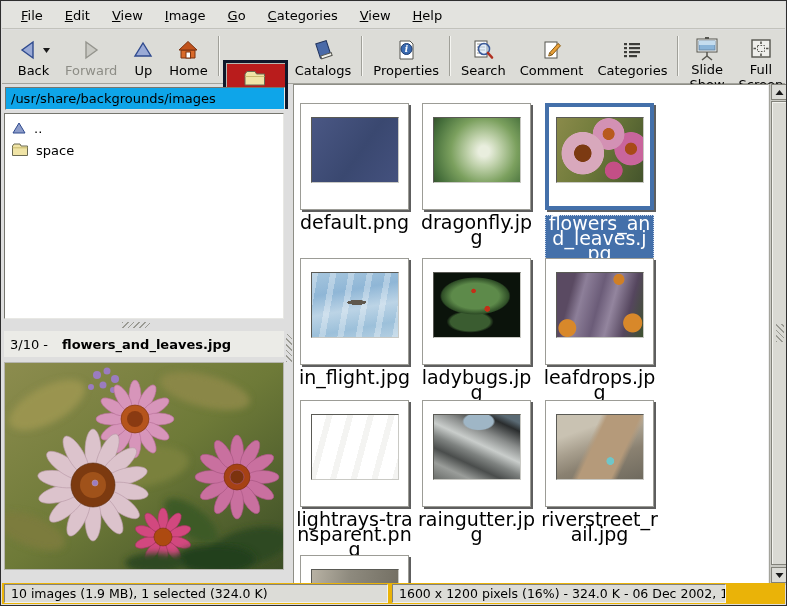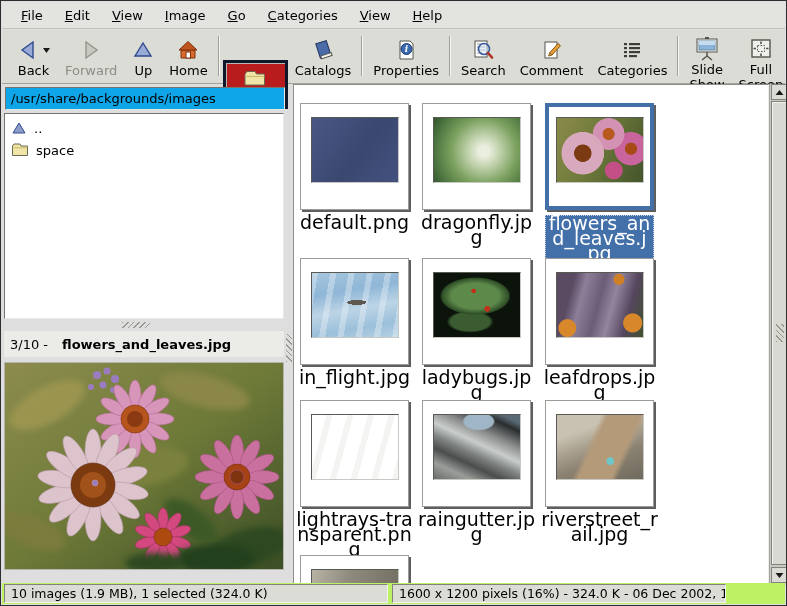--- a/index.html
+++ b/index.html
@@ -71,21 +71,21 @@
     background:#cacac4;border-left:1px solid #a3a39c;}
   .sb-btn{position:absolute;left:1px;width:16px;height:16px;background:#dcdcd7;
     border:1px solid #82827a;display:flex;align-items:center;justify-content:center;
     font-size:8px;color:#222;}
   .sb-thumb{position:absolute;left:1px;top:17px;width:16px;height:464px;
     background:#d9d9d3;border:1px solid #82827a;box-shadow:inset 1px 1px 0 #f2f2ee;}
   .sb-thumb .grip{position:absolute;left:4px;top:222px;width:8px;height:18px;
     background:repeating-linear-gradient(45deg,#9a9a93 0 1px,transparent 1px 4px);}
   
   .statusbar{position:absolute;left:1px;right:1px;bottom:1px;height:21px;
-    background:#bef264;display:flex;align-items:center;gap:4px;padding:1px 2px;}
+    background:#eab308;display:flex;align-items:center;gap:4px;padding:1px 2px;}
   .status-cell{height:19px;background:#dcdcd7;border:1px solid;
     border-color:#82827a #f2f2ee #f2f2ee #82827a;
     display:flex;align-items:center;padding:0 6px;font-size:12.5px;
     white-space:nowrap;overflow:hidden;}
   .status-left{width:384px;}
   .status-right{width:334px;}
   svg{display:block;}
 </style>
 </head>
 <body>

